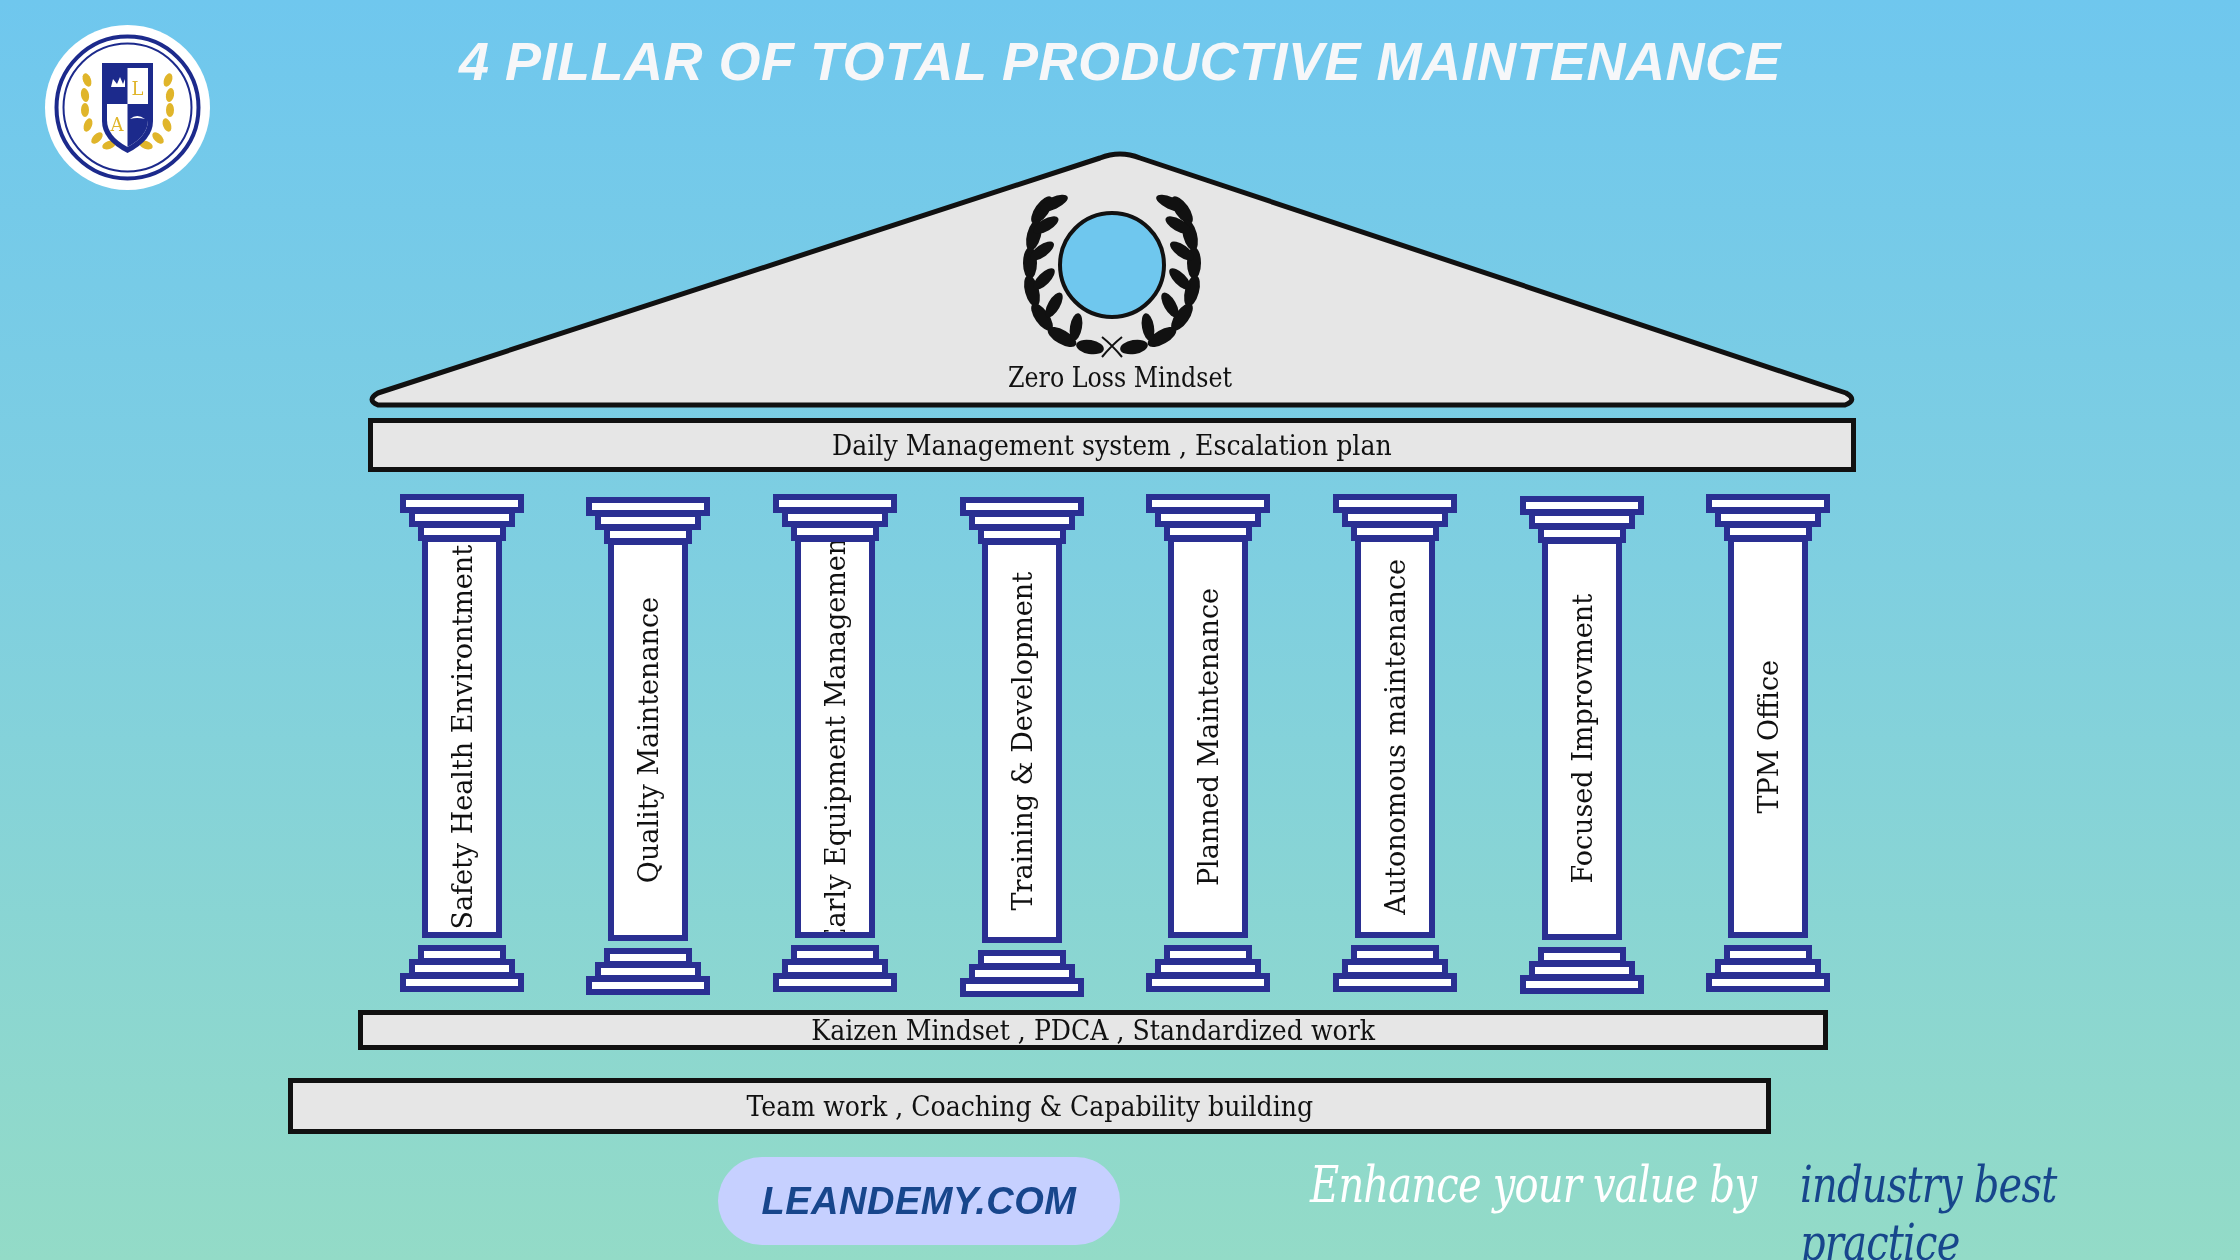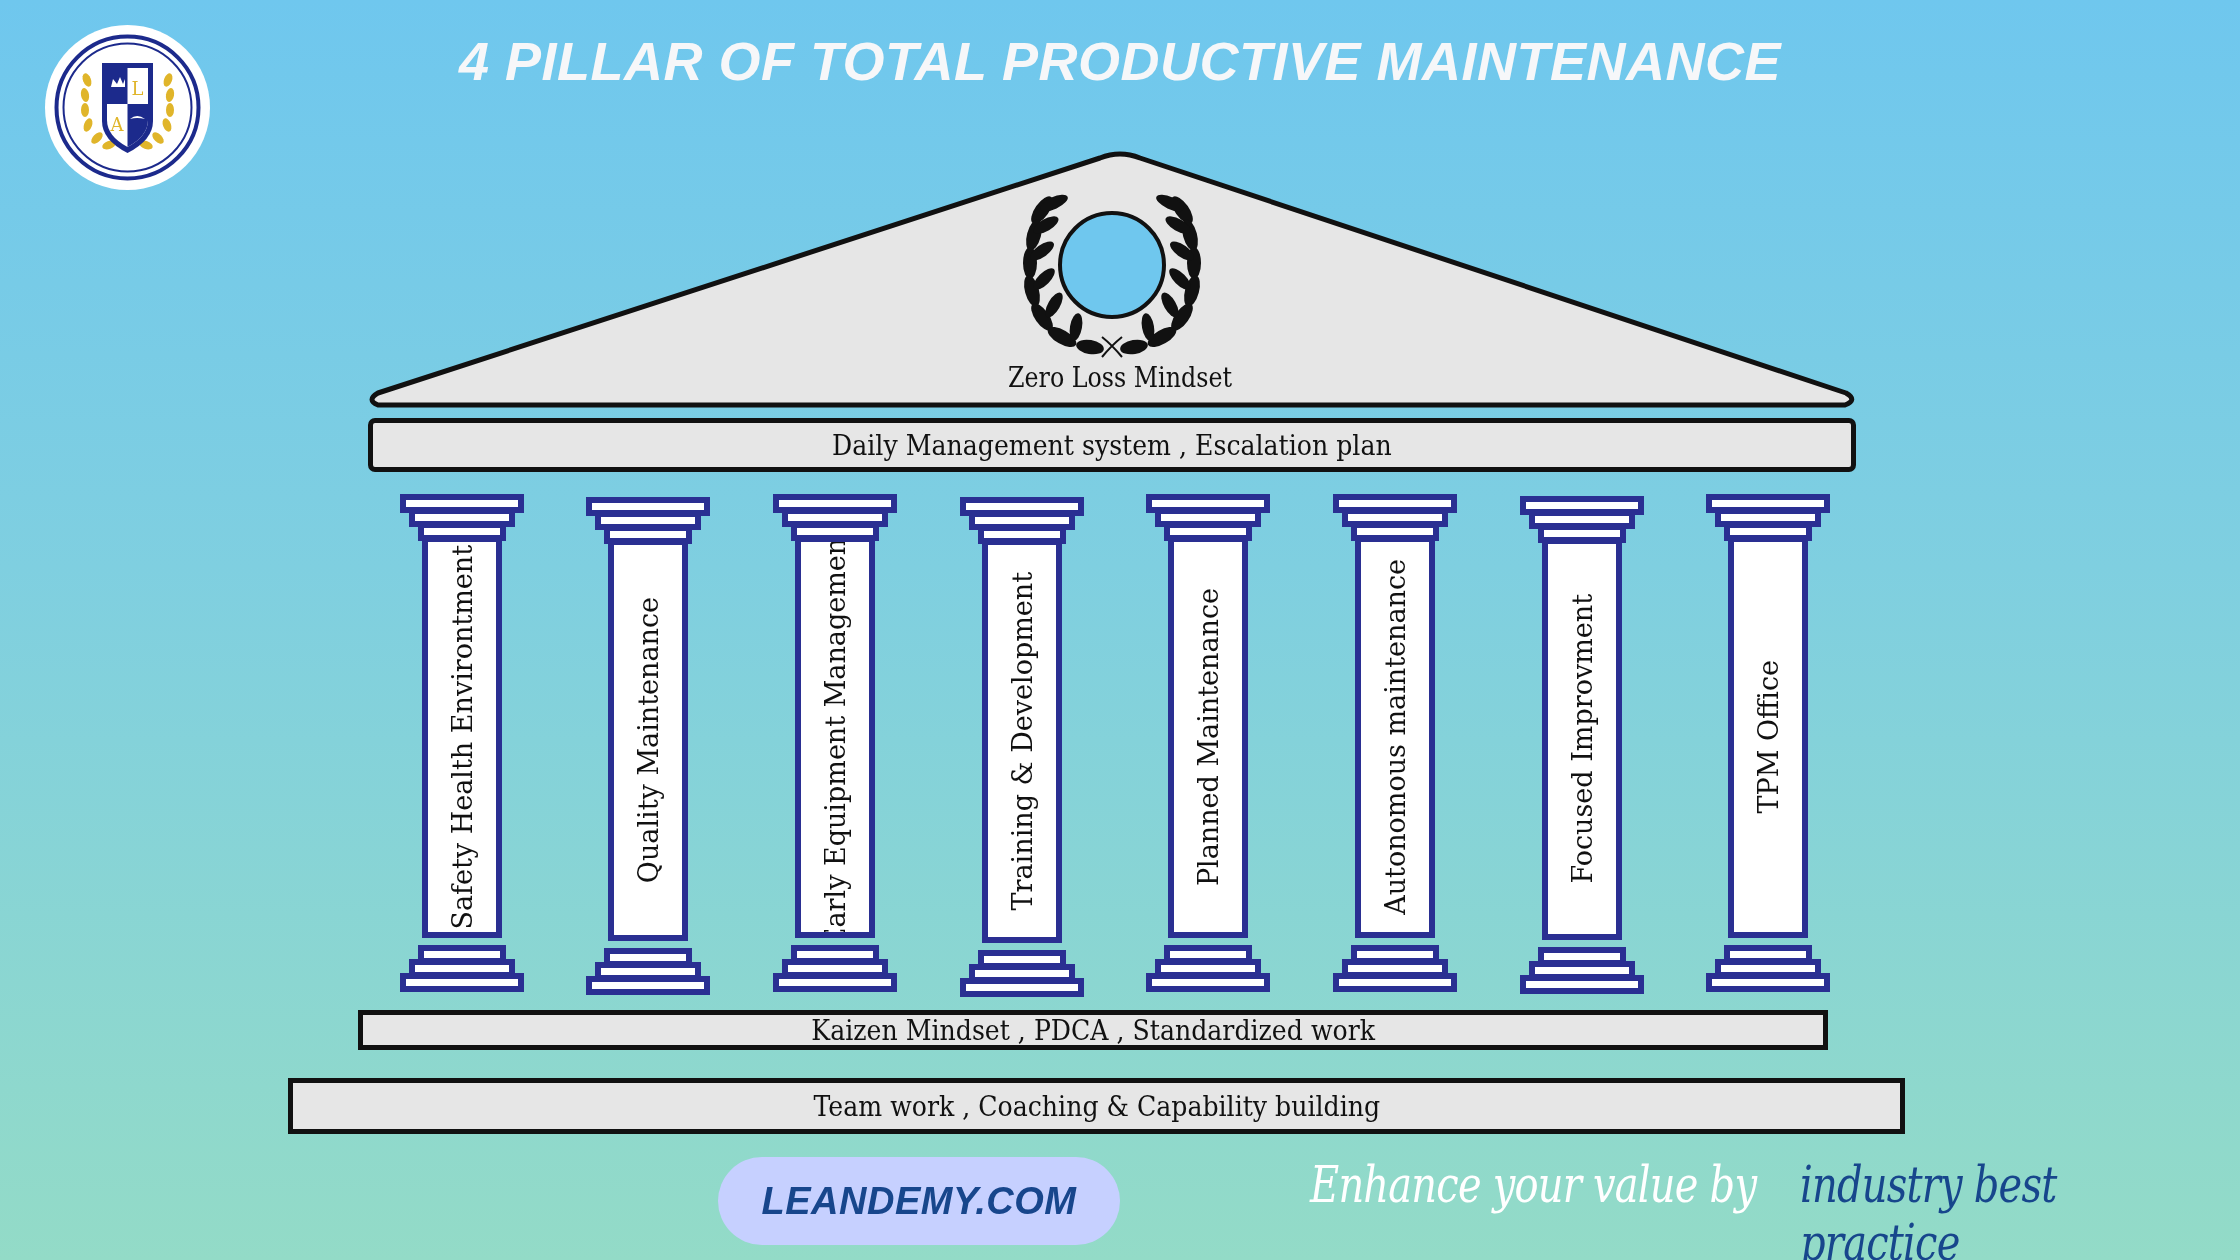--- a/index.html
+++ b/index.html
@@ -23,23 +23,23 @@
   #roof-label {
     left:700px; top:362px; width:840px; text-align:center;
     font-size:27px; color:#111; transform:scaleX(0.88);
   }
   .beam {
     background:#e6e6e6; border:5px solid #111; box-sizing:border-box;
     display:flex; align-items:center; justify-content:center;
     font-size:28px; color:#111;
   }
   .beam span { display:inline-block; transform:scaleX(0.9); white-space:nowrap; }
-  #beam-top { left:368px; top:418px; width:1488px; height:54px;border-radius:7px; }
+  #beam-top { left:368px; top:418px; width:1488px; height:54px; }
   #beam-mid { left:358px; top:1010px; width:1470px; height:40px; }
-  #beam-bot { left:288px; top:1078px; width:1617px; height:56px; }
+  #beam-bot { left:288px; top:1078px; width:1483px; height:56px; }
   
   .pillar { width:124px; height:500px; top:490px; }
   .pillar .slab { position:absolute; background:#fff; border:6px solid #2a2f92; box-sizing:border-box; }
   .s1 { left:0; width:124px; height:19px; }
   .s2 { left:9px; width:106px; height:19px; }
   .s3 { left:18px; width:88px; height:19px; }
   .pillar .shaft {
     position:absolute; left:22px; width:80px; top:43px; height:412px;
     background:#fff; border:6px solid #2a2f92; box-sizing:border-box;
     display:flex; align-items:center; justify-content:center; overflow:hidden;

